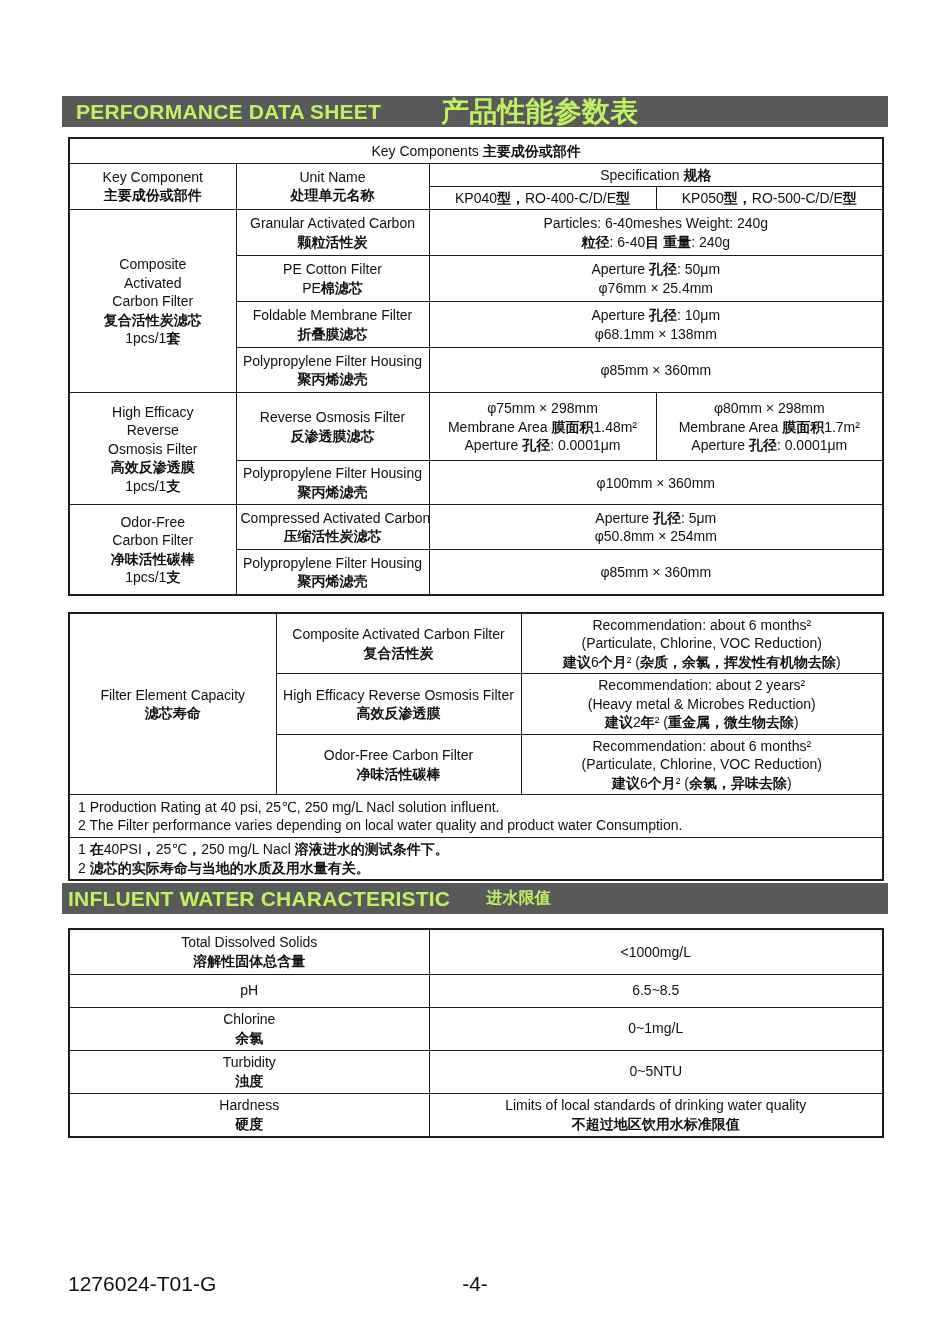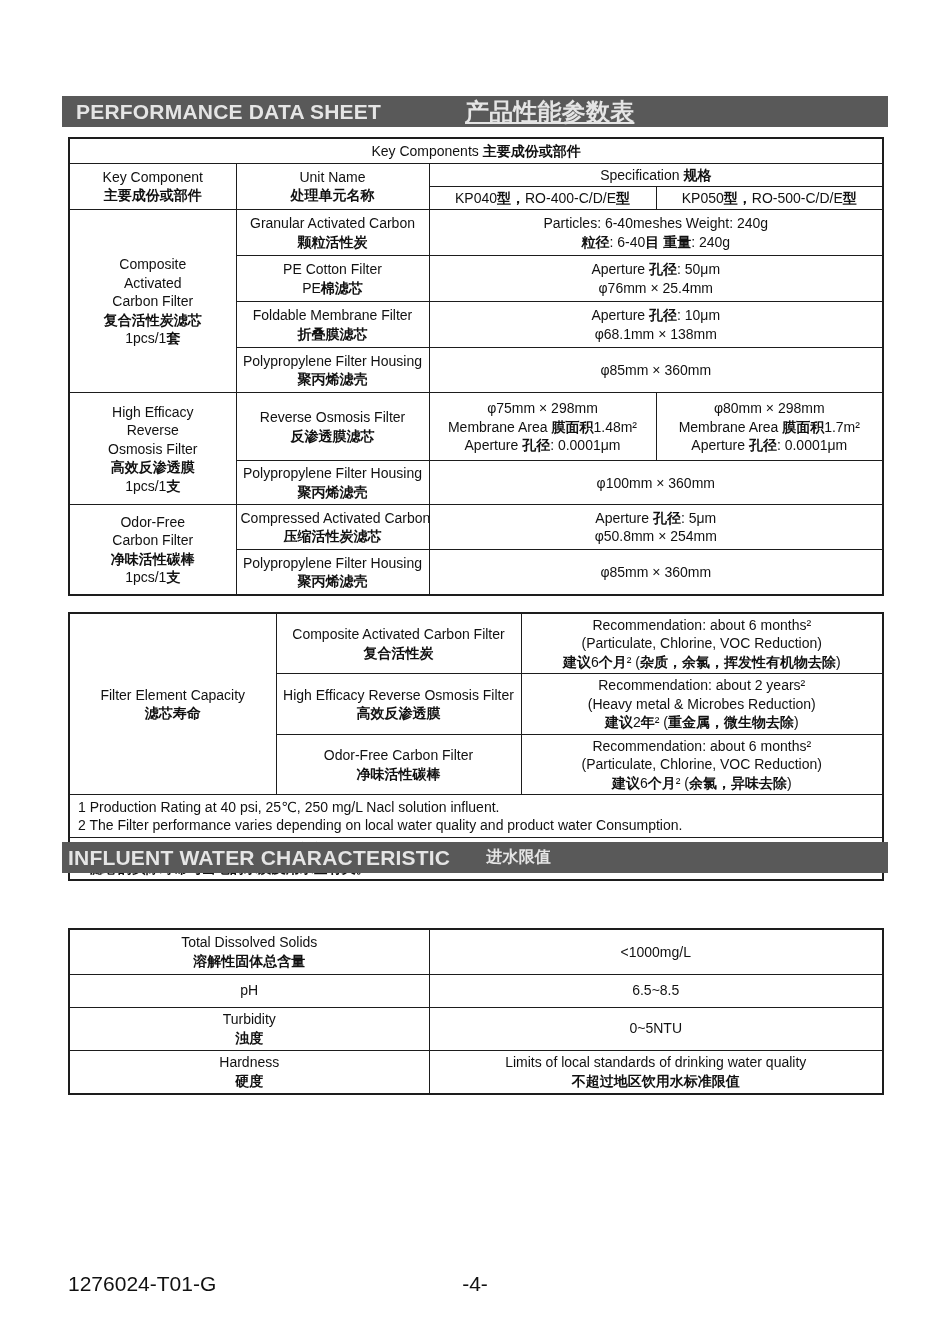--- a/index.html
+++ b/index.html
@@ -4,27 +4,27 @@
 <style>
   html,body{margin:0;padding:0;background:#e8e8e8;}
   .page{
     position:relative;width:950px;height:1343px;background:#ffffff;
     font-family:"Liberation Sans","DejaVu Sans",sans-serif;color:#111;
     margin:0 auto;overflow:hidden;
   }
   
   .bar{
     position:absolute;left:62px;width:826px;height:31px;background:#595959;
-    color:#e5e5e5;display:flex;align-items:center;box-sizing:border-box;
+    color:#bef264;display:flex;align-items:center;box-sizing:border-box;
     padding-left:14px;font-weight:bold;font-size:21px;letter-spacing:0.2px;
   }
-  .bar .zh-gap-wide{margin-left:84px;font-size:24px;text-decoration:underline;}
+  .bar .zh-gap-wide{margin-left:60px;font-size:28px;}
   .bar .zh-gap-narrow{margin-left:36px;font-size:16px;}
   #bar-performance{top:96px;}
-  #bar-influent{top:842px;padding-left:6px;}
+  #bar-influent{top:883px;padding-left:6px;}
   
   table{border-collapse:collapse;table-layout:fixed;width:814px;background:#fff;}
   .tbl{position:absolute;left:68px;}
   #tbl-key-components{top:137px;}
   #tbl-capacity{top:612px;}
   #tbl-influent{top:928px;}
   td{
     border:1.5px solid #1d1d1d;text-align:center;vertical-align:middle;
     font-size:14px;line-height:1.32;padding:2px 4px;box-sizing:border-box;
     overflow:hidden;
@@ -284,20 +284,29 @@
     <tr class="h33">
       <td>
             <div class="ln"><span>pH</span></div>
           </td>
       <td>
             <div class="ln"><span>6.5~8.5</span></div>
           </td>
     </tr>
     <tr class="h43">
       <td>
+            <div class="ln"><span>Chlorine</span></div>
+            <div class="ln"><span class="zh">余氯</span></div>
+          </td>
+      <td>
+            <div class="ln"><span>0~1mg/L</span></div>
+          </td>
+    </tr>
+    <tr class="h43">
+      <td>
             <div class="ln"><span>Turbidity</span></div>
             <div class="ln"><span class="zh">浊度</span></div>
           </td>
       <td>
             <div class="ln"><span>0~5NTU</span></div>
           </td>
     </tr>
     <tr class="h44">
       <td>
             <div class="ln"><span>Hardness</span></div>

